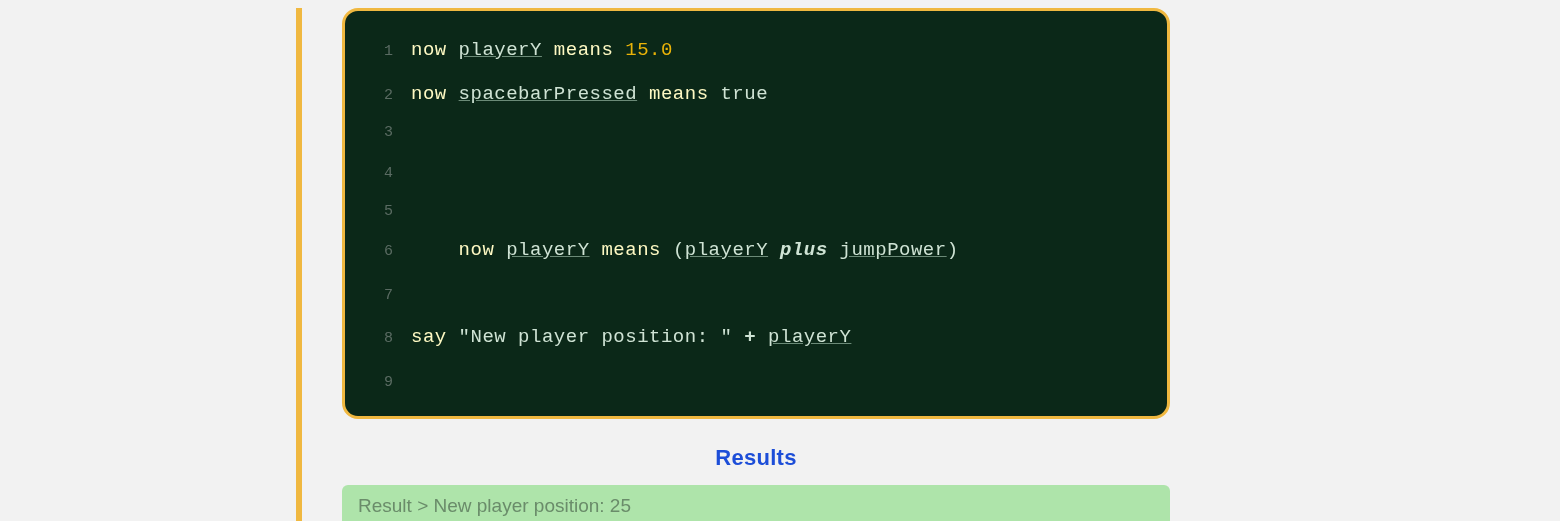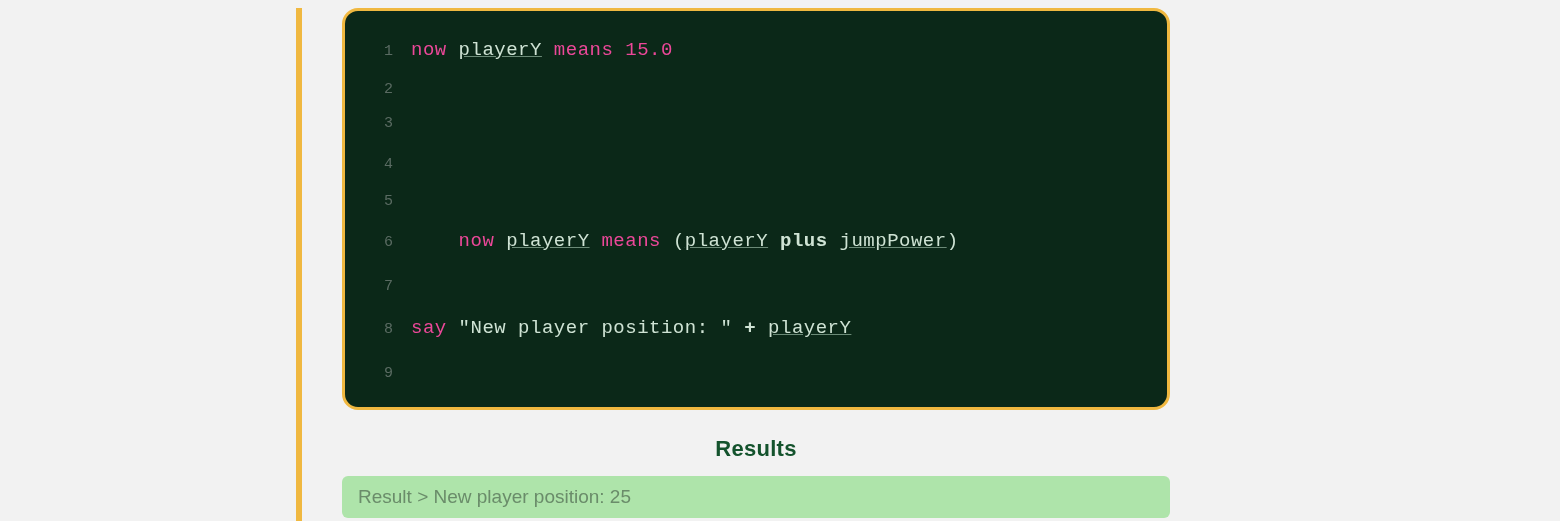--- a/index.html
+++ b/index.html
@@ -48,48 +48,49 @@
       text-align: right;
       margin-right: 18px;
       font-size: 15px;
       flex-shrink: 0;
     }
     .code-content {
       white-space: pre;
       letter-spacing: 0.5px;
     }
     .kw {
-      color: #ec4899;
+      color: #fef9c3;
     }
     .var {
       color: #cfe3d4;
       text-decoration: underline;
       text-decoration-color: #6b8a77;
       text-align: center;
     }
     .op {
       color: #cfe3d4;
       font-weight: bold;
+      font-style: italic;
     }
     .num {
-      color: #ec4899;
+      color: #eab308;
     }
     .bool {
       color: #cfe3d4;
     }
     .str {
       color: #cfe3d4;
     }
     .paren {
       color: #cfe3d4;
     }
     .results-heading {
       text-align: center;
       font-weight: 800;
-      color: #14532d;
+      color: #1d4ed8;
       font-size: 22px;
       margin-top: 26px;
       margin-left: 38px;
       letter-spacing: 0.3px;
     }
     .result-box {
       background: #aee4aa;
       border-radius: 6px;
       padding: 10px 16px;
       margin-top: 14px;
@@ -104,20 +105,21 @@
 <div class="container">
   <div class="left-bar"></div>
 
   <div class="code-block" id="code-block">
       <div class="code-line">
         <span class="line-number">1</span>
         <span class="code-content"><span class="kw">now </span><span class="var">playerY</span><span class="kw"> means </span><span class="num">15.0</span></span>
       </div>
       <div class="code-line">
         <span class="line-number">2</span>
+        <span class="code-content"><span class="kw">now </span><span class="var">spacebarPressed</span><span class="kw"> means </span><span class="bool">true</span></span>
       </div>
       <div class="code-line">
         <span class="line-number">3</span>
       </div>
       <div class="code-line">
         <span class="line-number">4</span>
         <span class="code-content">&nbsp;</span>
       </div>
       <div class="code-line">
         <span class="line-number">5</span>

